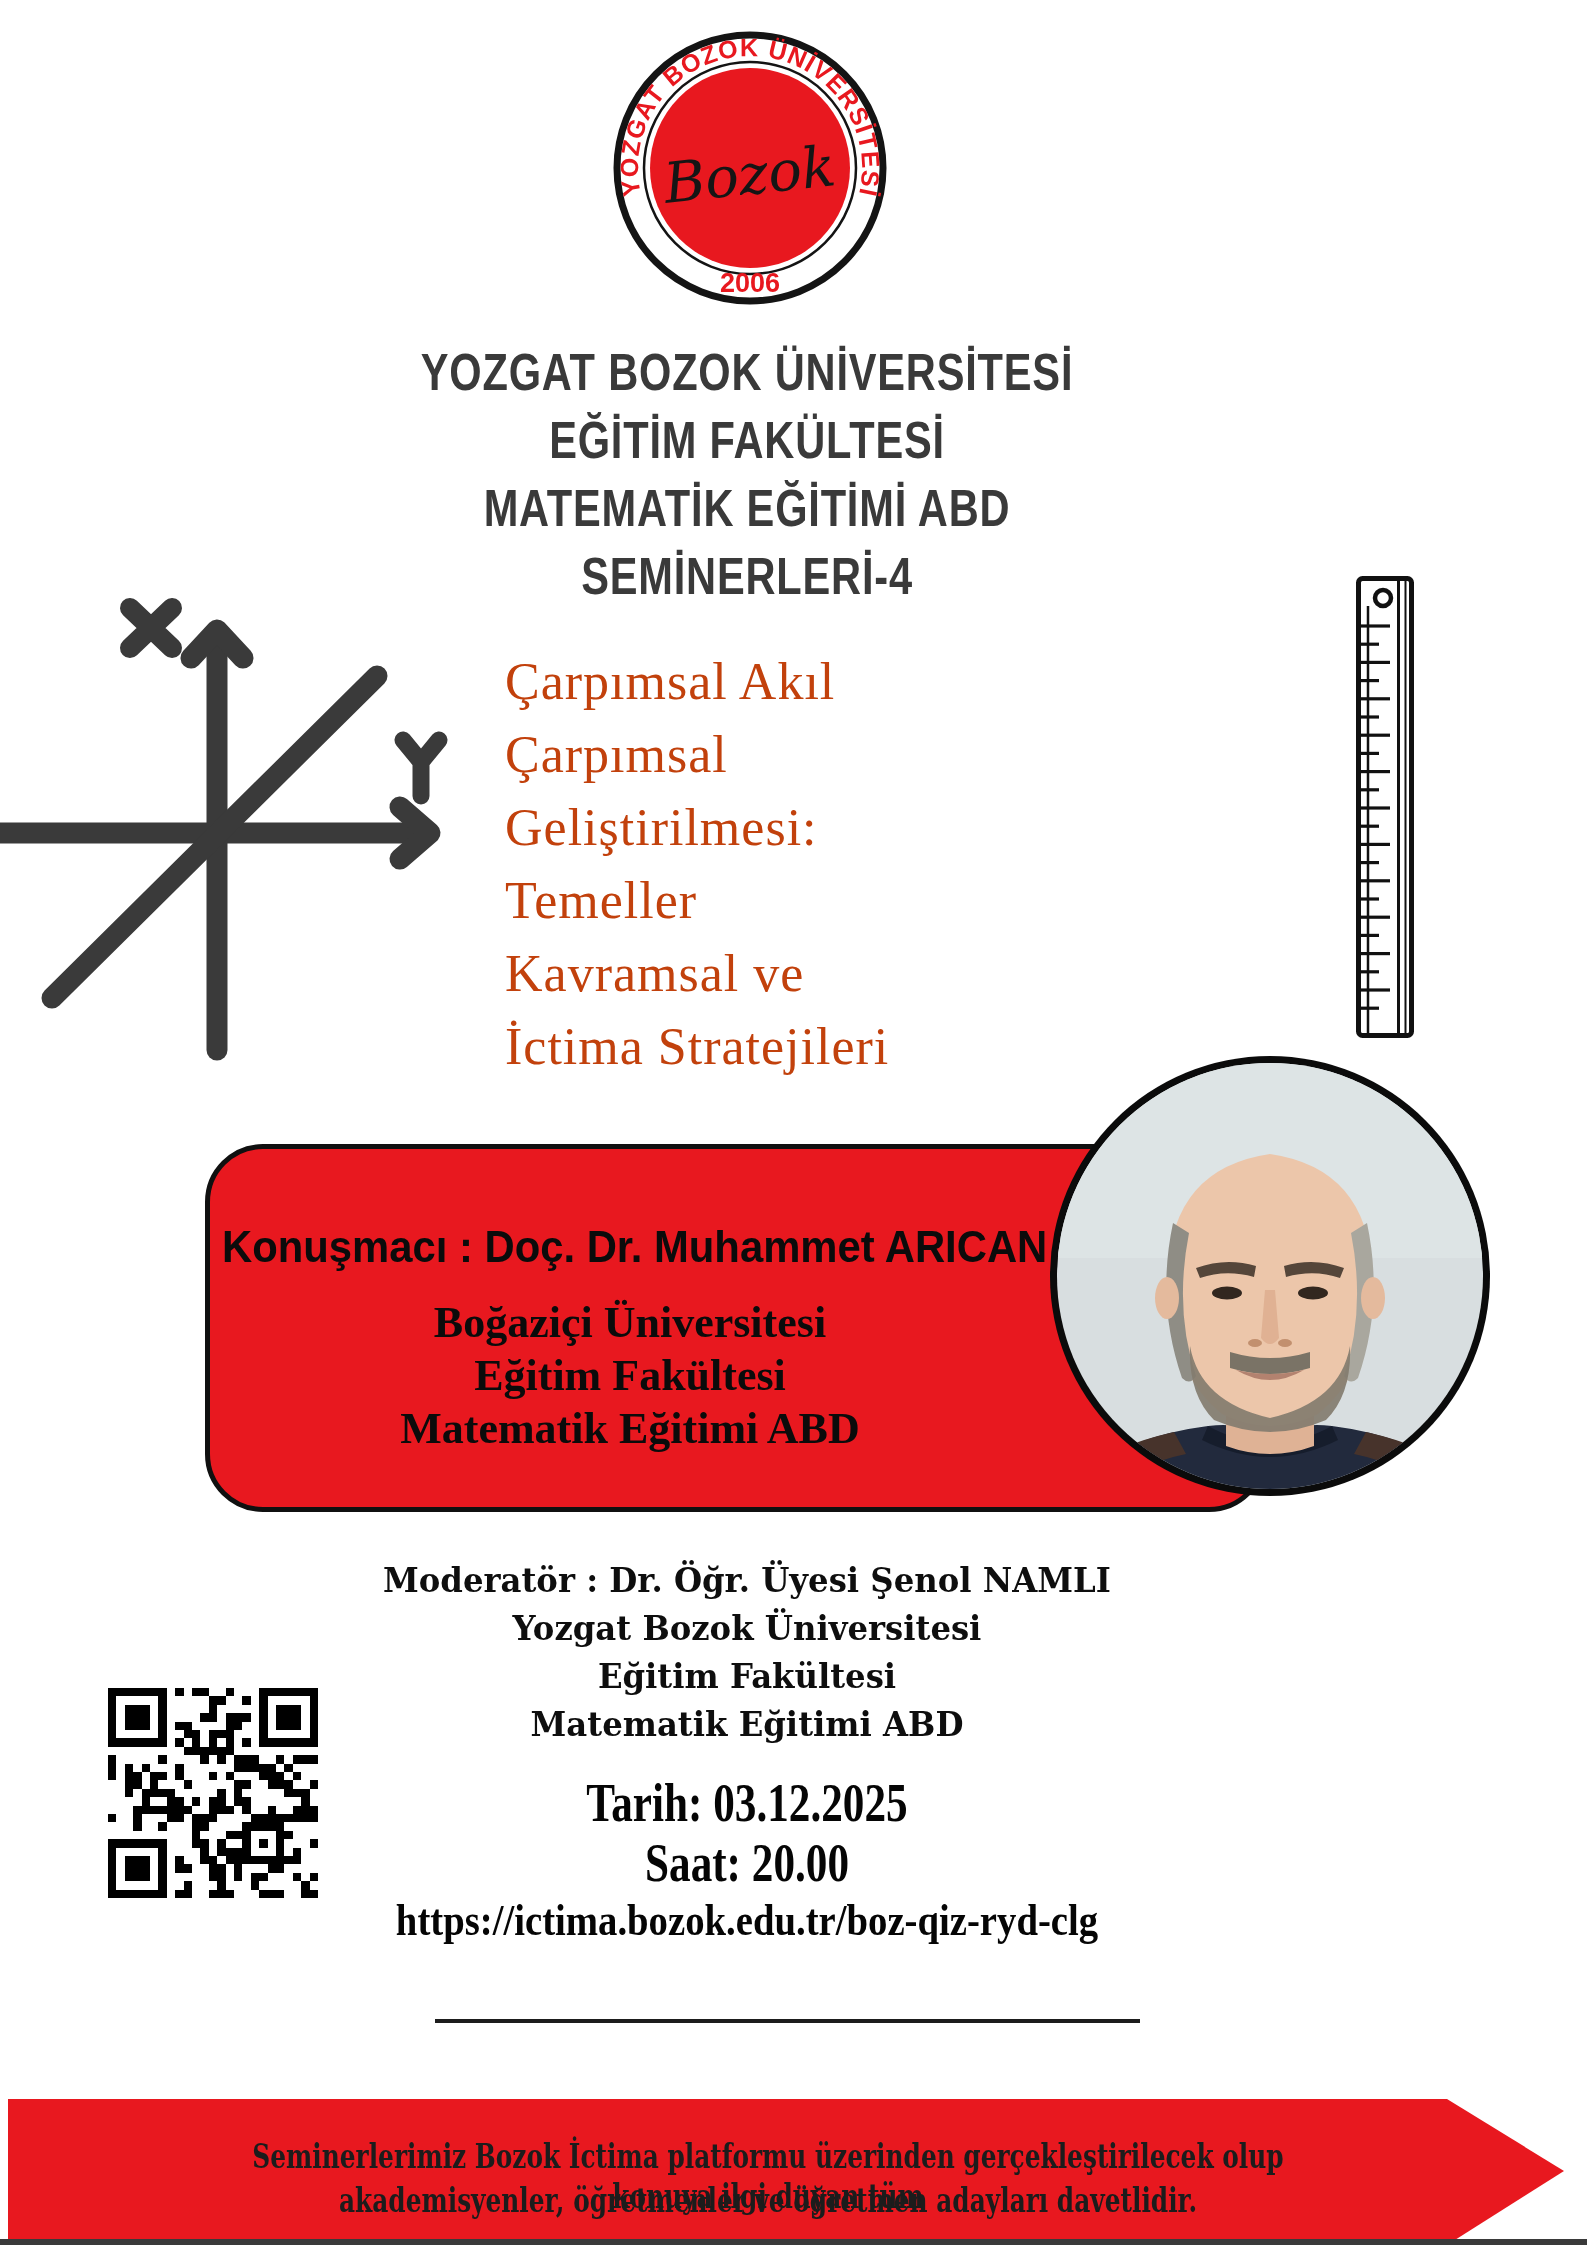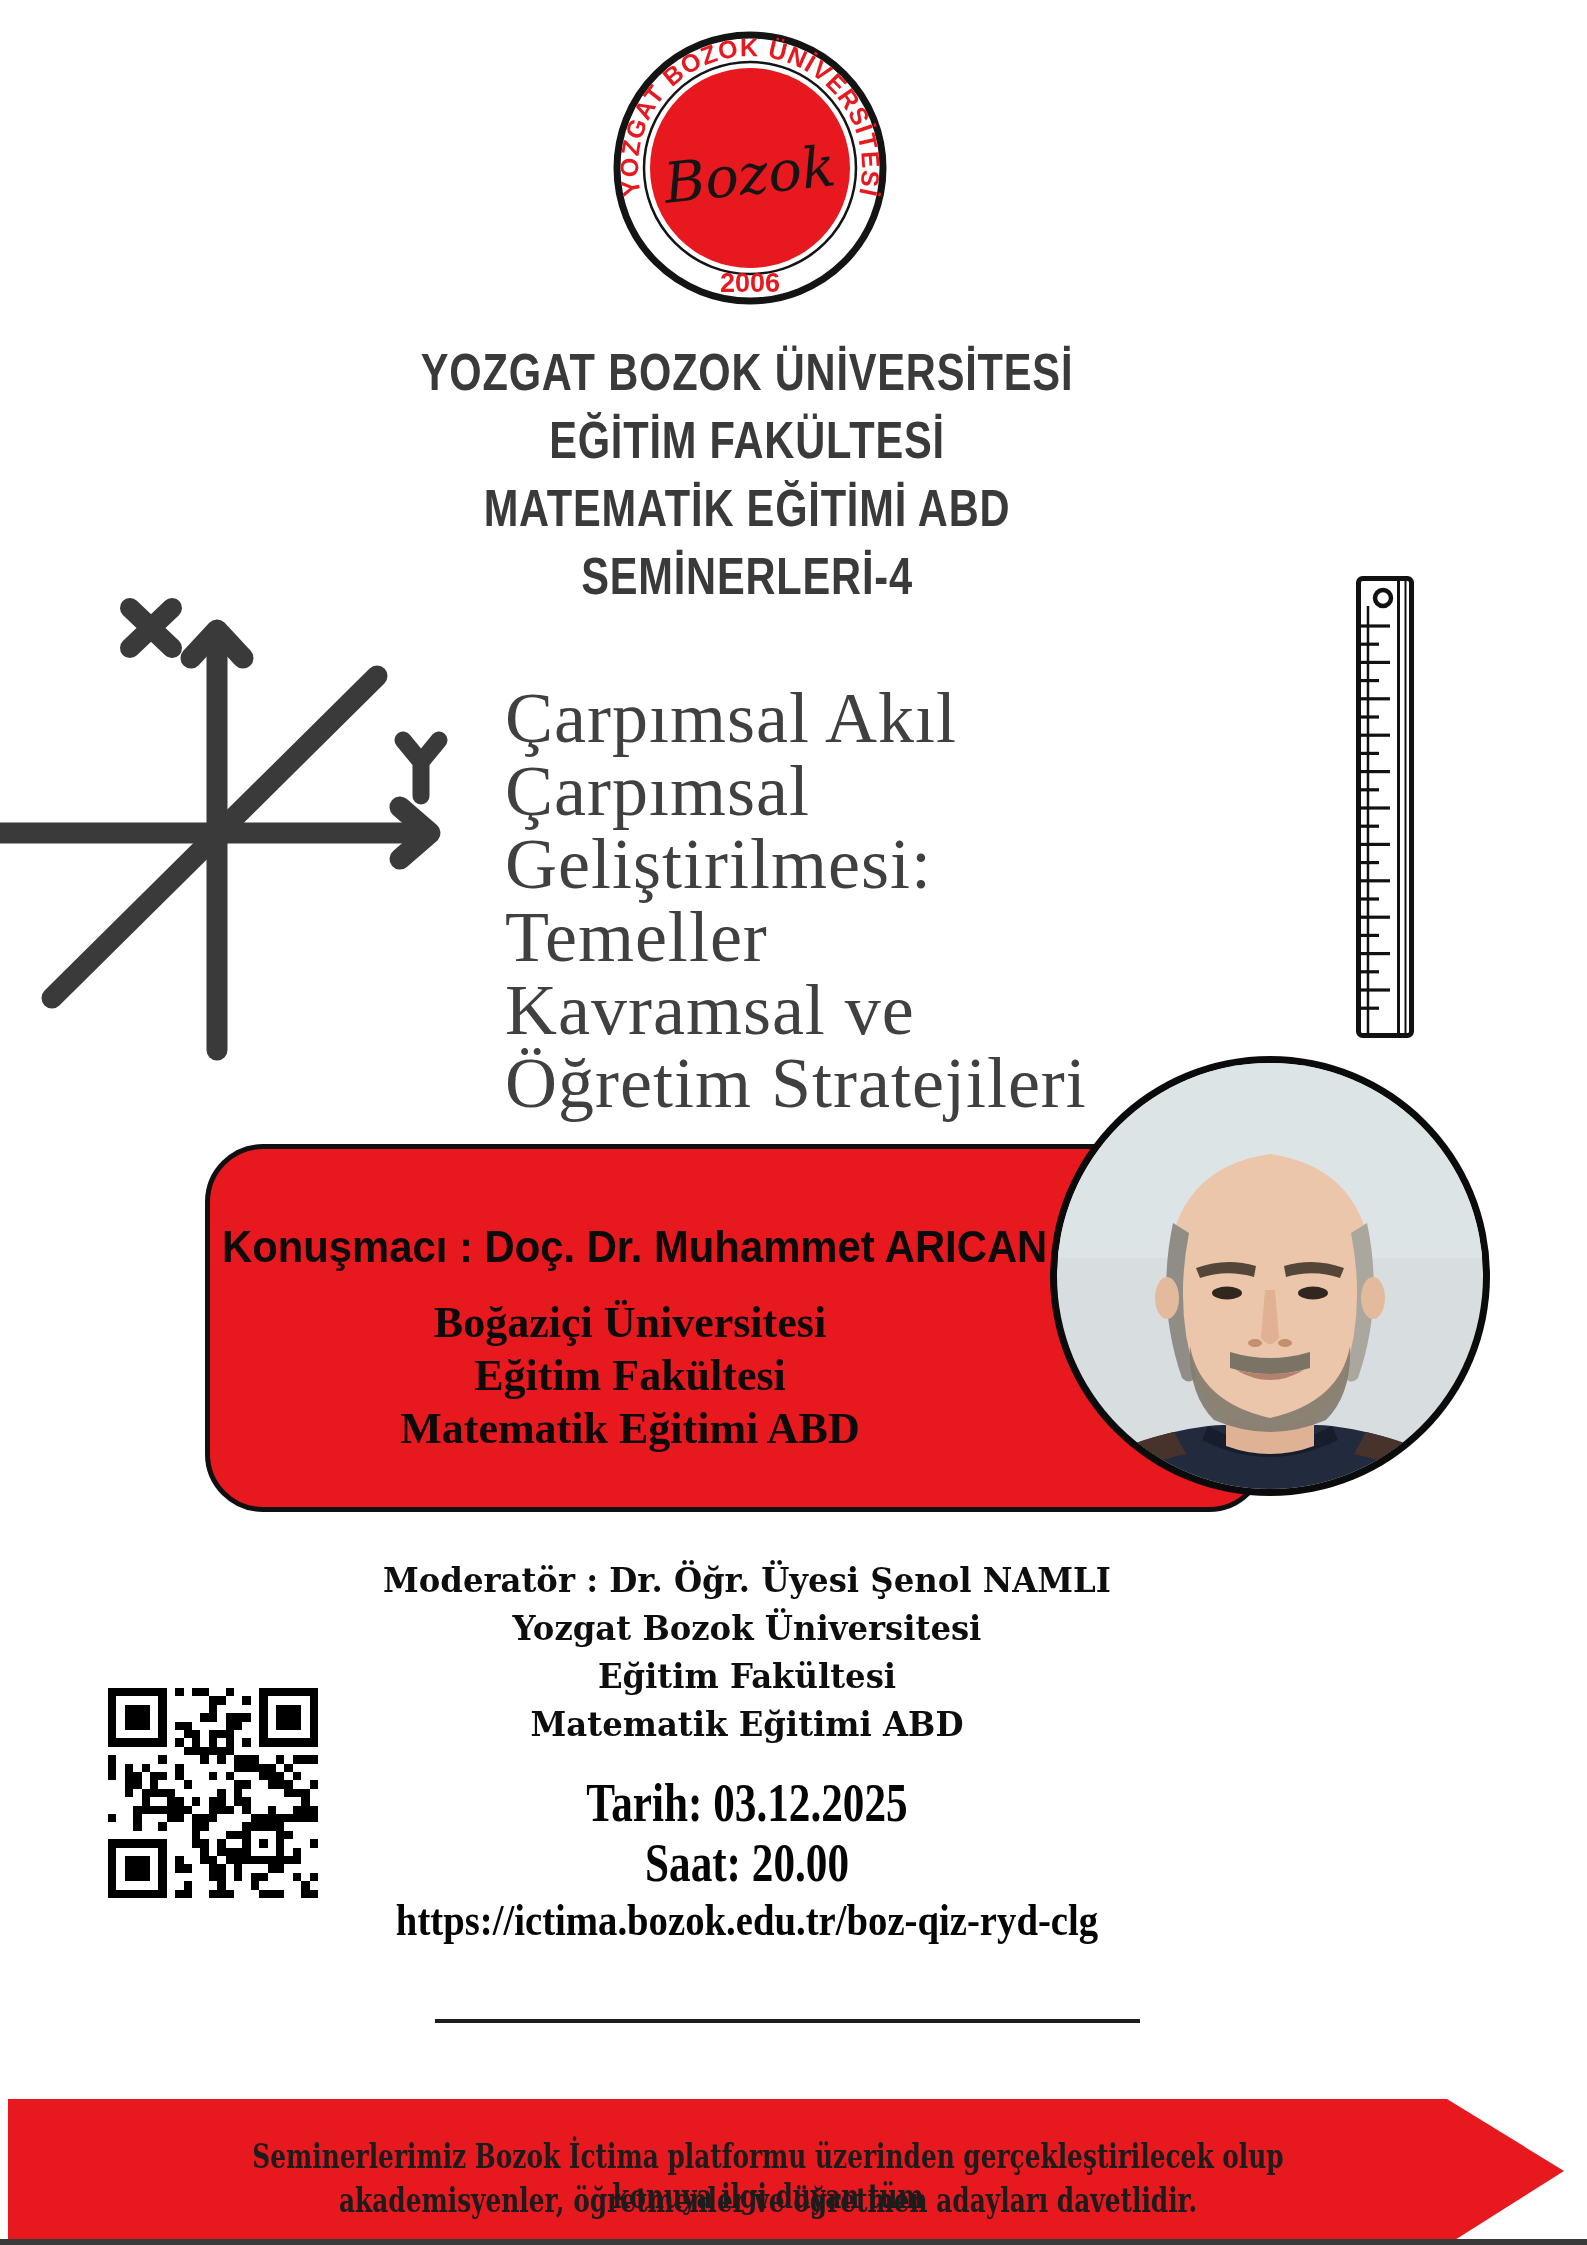--- a/index.html
+++ b/index.html
@@ -4,22 +4,22 @@
 <style>
   html,body{margin:0;padding:0;background:#888;}
   .poster{position:relative;width:1587px;height:2245px;background:#ffffff;overflow:hidden;
           font-family:"Liberation Sans",sans-serif;}
   .abs{position:absolute;}
   
   .heading{left:0;top:338px;width:1494px;text-align:center;color:var(--charcoal);
            font-weight:bold;font-size:52px;line-height:68px;transform:scaleX(.8);
            transform-origin:center top;letter-spacing:1px;}
   
-  .sem-title{left:505px;top:682px;width:680px;font-family:"Liberation Serif",serif;
-             font-size:72px;line-height:73px;color:#404040;letter-spacing:1px;}
+  .sem-title{left:505px;top:645px;width:680px;font-family:"Liberation Serif",serif;
+             font-size:52px;line-height:73px;color:#c2410c;letter-spacing:1px;}
   
   .card{left:205px;top:1144px;width:1062px;height:368px;background:var(--red);
         border:5px solid #101010;border-radius:58px;box-sizing:border-box;}
   .speaker-label{left:222px;top:1222px;width:900px;color:#0b0b0b;font-weight:bold;
                  font-size:44px;transform:scaleX(.95);transform-origin:left center;z-index:3;}
   .affil{left:205px;top:1296px;width:850px;text-align:center;color:#0b0b0b;
          font-family:"Liberation Serif",serif;font-weight:bold;font-size:44px;line-height:53px;z-index:3;}
   
   .moderator{left:0;top:1556px;width:1494px;text-align:center;color:#0e0e0e;
              font-family:"DejaVu Serif",serif;font-weight:bold;font-size:34px;line-height:48px;
@@ -75,21 +75,21 @@
     <path d="M130,20 L172,60 M172,20 L130,60" stroke-width="20"></path>
     <path d="M403,152 L421,174 M439,152 L421,174 M421,174 L421,208" stroke-width="17"></path>
   </svg>
 
   <div class="abs sem-title">
     <div>Çarpımsal Akıl</div>
     <div>Çarpımsal</div>
     <div>Geliştirilmesi:</div>
     <div>Temeller</div>
     <div>Kavramsal ve</div>
-    <div>Öğretim Stratejileri</div>
+    <div>İctima Stratejileri</div>
   </div>
 
   <svg id="ruler" class="abs" style="left:1356px;top:576px;" width="58" height="462" viewBox="0 0 58 462">
     <rect x="2.5" y="2.5" width="53" height="457" rx="4" fill="#ffffff" stroke="#111111" stroke-width="5"></rect>
     <line x1="42.5" y1="4" x2="42.5" y2="458" stroke="#111111" stroke-width="3"></line>
     <line x1="49.5" y1="4" x2="49.5" y2="458" stroke="#111111" stroke-width="2"></line>
     <line x1="12" y1="30" x2="12" y2="458" stroke="#111111" stroke-width="2.5"></line>
     <circle cx="27" cy="22" r="8" fill="#ffffff" stroke="#111111" stroke-width="4.5"></circle>
     <g id="ruler-ticks" stroke="#111111" stroke-width="3.2">
         <line x1="4" y1="50" x2="34" y2="50"></line>

